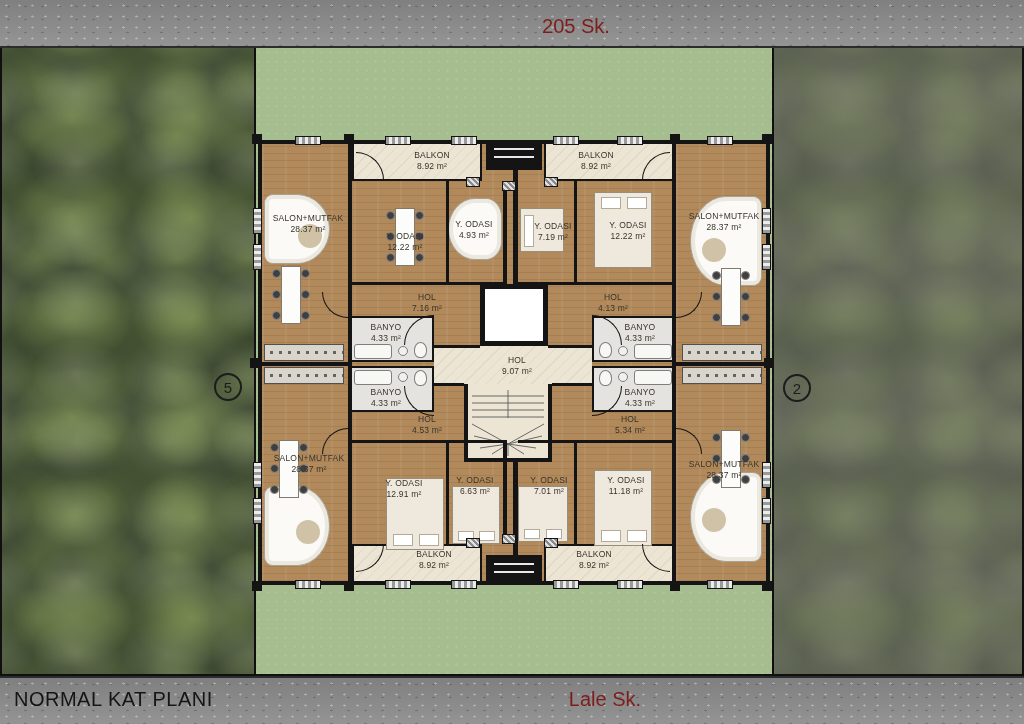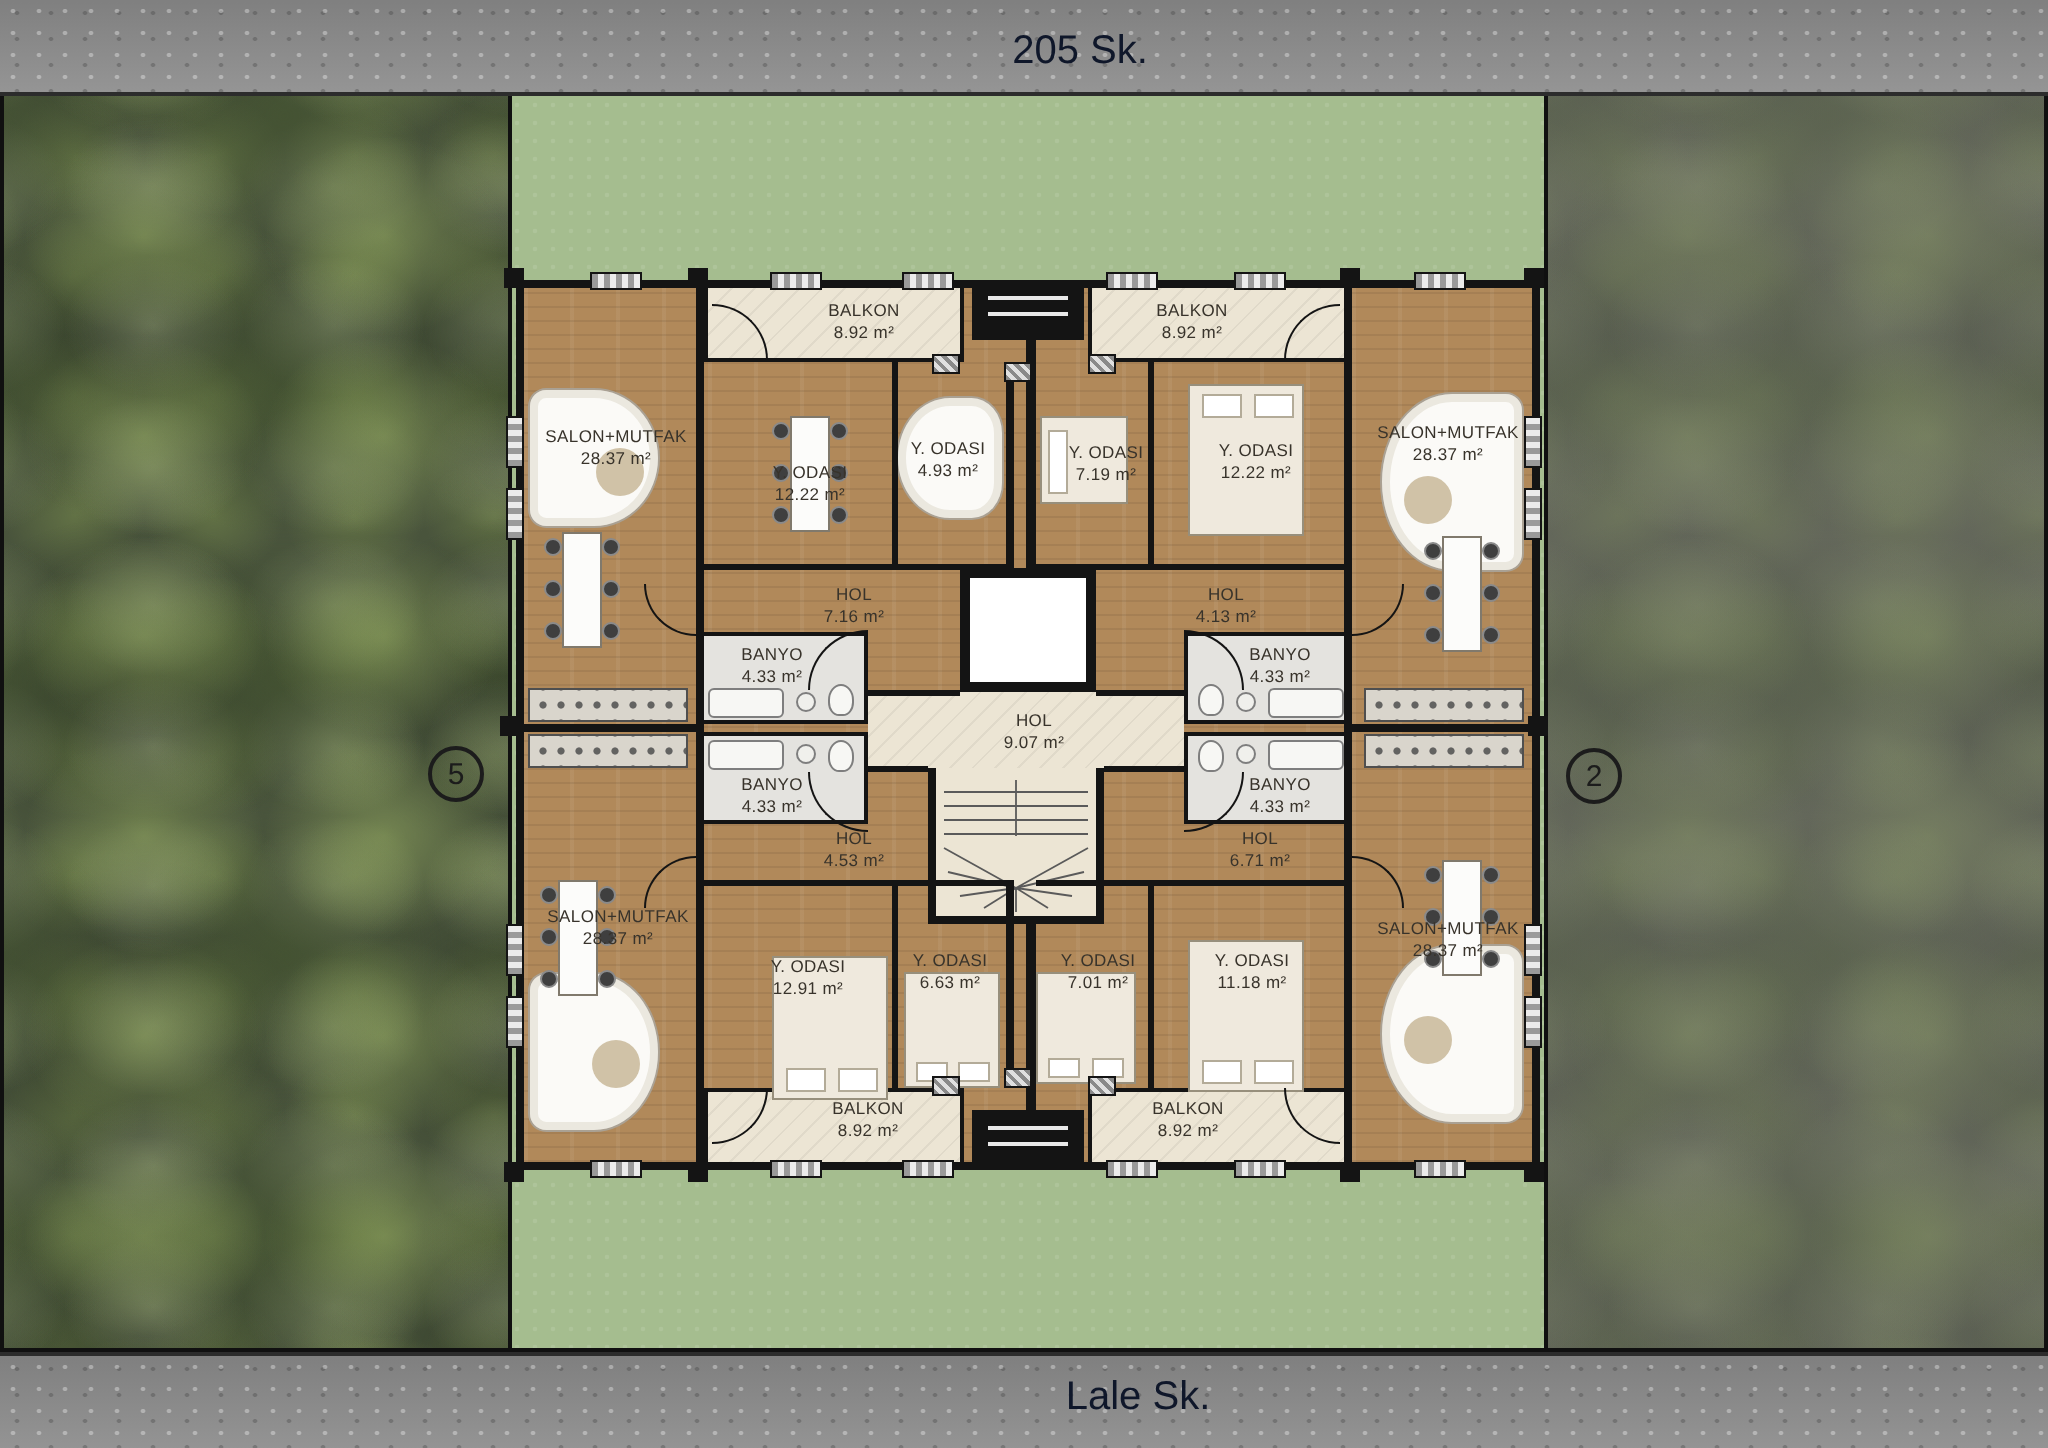--- a/index.html
+++ b/index.html
@@ -8,21 +8,21 @@
 
   
   .road{position:absolute;left:0;width:1024px;background-color:#8e8e8e;
     background-image:
       radial-gradient(rgba(255,255,255,.33) 1px, transparent 1.4px),
       radial-gradient(rgba(55,55,55,.30) 1px, transparent 1.4px),
       linear-gradient(rgba(0,0,0,.10), rgba(255,255,255,.06));
     background-size:13px 11px,17px 13px,100% 100%;z-index:8;}
   .road-top{top:0;height:46px;border-bottom:2px solid #2c2c2c;}
   .road-bottom{top:676px;height:48px;border-top:2px solid #2c2c2c;}
-  .street{position:absolute;transform:translate(-50%,-50%);font-size:20px;color:#0f172a;z-index:9;white-space:nowrap;}
+  .street{position:absolute;transform:translate(-50%,-50%);font-size:20px;color:#7f1d1d;z-index:9;white-space:nowrap;margin-left:36px;}
   .plan-title{position:absolute;left:14px;top:688px;font-size:20px;color:#151515;z-index:9;letter-spacing:.5px;}
 
   
   .lawn{position:absolute;left:254px;top:46px;width:520px;height:630px;z-index:1;
     background-color:#a5bd8f;
     background-image:radial-gradient(rgba(255,255,255,.10) 1px, transparent 1.3px);
     background-size:9px 9px;border-top:2px solid #101010;border-bottom:2px solid #101010;box-sizing:border-box;}
   .forest{position:absolute;top:46px;height:630px;z-index:2;border:2px solid #101010;box-sizing:border-box;
     background-color:#49543c;
     background-image:
@@ -104,20 +104,21 @@
 </style>
 </head>
 <body>
 
 <div class="canvas">
 
   <div class="road road-top"></div>
   <div class="road road-bottom"></div>
   <div class="street" style="left:540px;top:26px">205 Sk.</div>
   <div class="street" style="left:569px;top:699px">Lale Sk.</div>
+  <div class="plan-title">NORMAL KAT PLANI</div>
 
   <div class="lawn"></div>
   <div class="forest forest-left"></div>
   <div class="forest forest-right"></div>
 
   <div class="marker" style="left:214px;top:373px">5</div>
   <div class="marker" style="left:783px;top:374px">2</div>
 
   <div class="building"></div>
 
@@ -388,21 +389,21 @@
   <div class="lbl" style="left:434px;top:560px">
       <span>BALKON</span>
       <span>8.92 m²</span>
     </div>
   <div class="lbl" style="left:640px;top:398px">
       <span>BANYO</span>
       <span>4.33 m²</span>
     </div>
   <div class="lbl" style="left:630px;top:425px">
       <span>HOL</span>
-      <span>6.71 m²</span>
+      <span>5.34 m²</span>
     </div>
   <div class="lbl" style="left:549px;top:486px">
       <span>Y. ODASI</span>
       <span>7.01 m²</span>
     </div>
   <div class="lbl" style="left:626px;top:486px">
       <span>Y. ODASI</span>
       <span>11.18 m²</span>
     </div>
   <div class="lbl" style="left:724px;top:470px">

